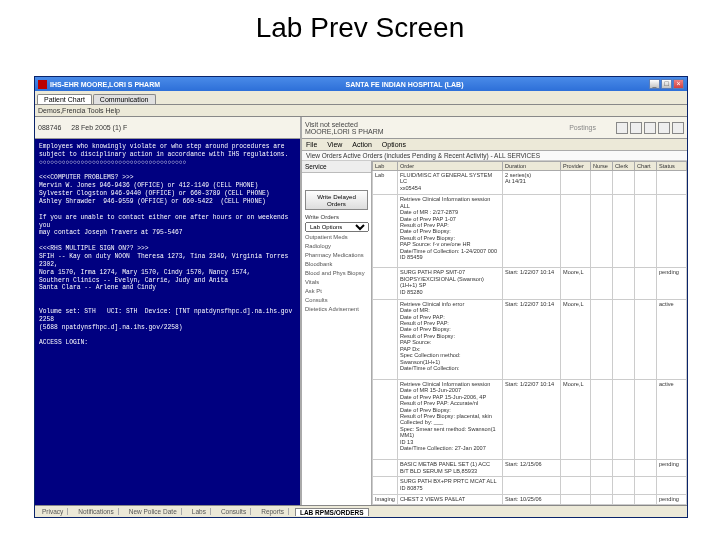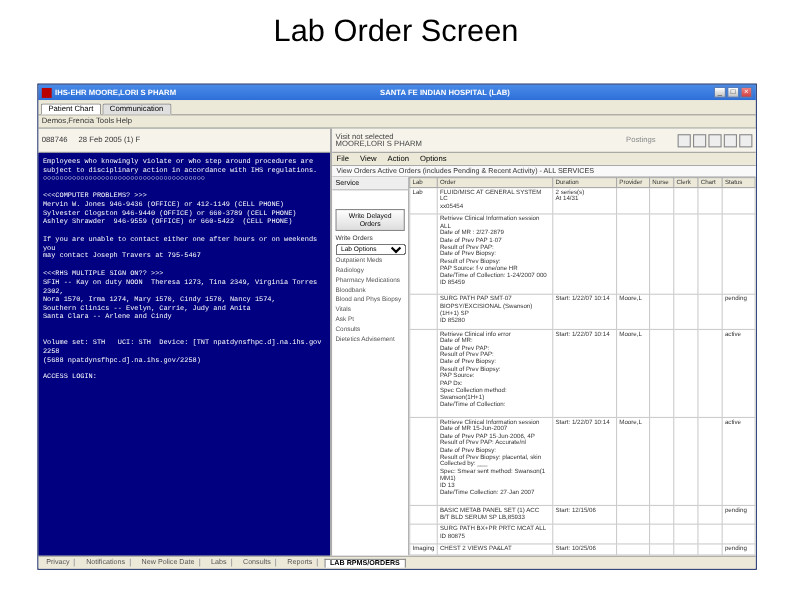--- a/index.html
+++ b/index.html
@@ -40,21 +40,21 @@
   table.lab th { background: #ece9d8; border: 1px solid #aaa; padding: 1px 2px; font-weight: normal; color: #333; text-align:left;}
   table.lab td { border: 1px solid #ccc; padding: 1px 2px; vertical-align: top; color: #333; line-height:1.15; overflow:hidden;}
   table.lab td.code { white-space:pre-line; }
   .bottombar { height: 12px; background: #ece9d8; border-top: 1px solid #888; display:flex; align-items:center; gap:6px; padding:0 3px; font-size:6.5px; color:#555;}
   .bottombar .btab { padding:0 4px; border-right:1px solid #aaa;}
   .bottombar .btab.active { background:#fff; border:1px solid #888; border-bottom:none; color:#000; font-weight:bold;}
 </style>
 </head>
 <body>
 
-<div class="slide-title">Lab Order Screen</div>
+<div class="slide-title">Lab Prev Screen</div>
 
 <div class="app">
 
   <div class="titlebar">
     <div class="ticon"></div>
     <span class="t1">IHS-EHR  MOORE,LORI S  PHARM</span>
     <span class="t2">SANTA FE INDIAN HOSPITAL (LAB)</span>
     <div class="wbtns">
       <div class="wbtn">_</div>
       <div class="wbtn">□</div>

